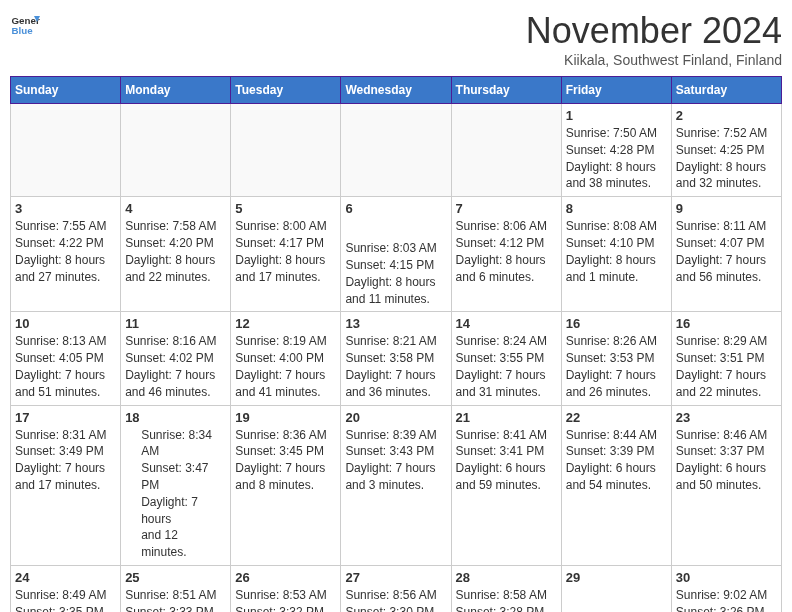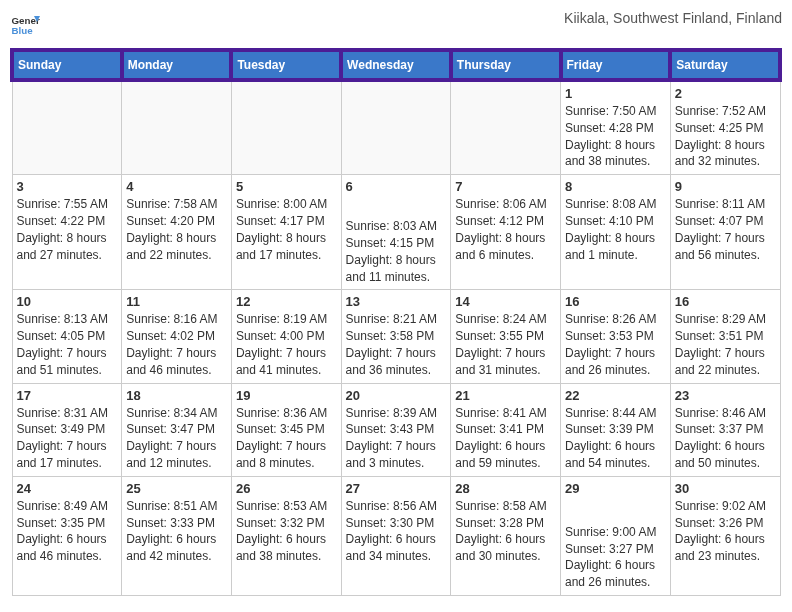--- a/index.html
+++ b/index.html
@@ -42,21 +42,21 @@
       border-collapse: collapse;
       table-layout: fixed;
     }
     th {
       background-color: #3a78c9;
       color: #fff;
       font-size: 12px;
       font-weight: bold;
       padding: 6px 4px;
       text-align: left;
-      border: 4px solid #4c1d95;
+      border: 1px solid #4c1d95;
     }
     td {
       border: 1px solid #ccc;
       vertical-align: top;
       padding: 4px;
       font-size: 10px;
       color: #333;
       height: 90px;
     }
     td.empty {
@@ -81,20 +81,21 @@
 
 <div class="header-area">
   <div class="logo">
     <svg class="logo-icon" viewBox="0 0 40 40">
       <text x="2" y="18" font-size="13" font-weight="bold" fill="#333">General</text>
       <text x="2" y="32" font-size="13" font-weight="bold" fill="#4a90d9">Blue</text>
       <polygon points="32,8 40,8 36,16" fill="#4a90d9"></polygon>
     </svg>
   </div>
   <div class="title-area">
+    <div class="month-title">November 2024</div>
     <div class="location-subtitle">Kiikala, Southwest Finland, Finland</div>
   </div>
 </div>
 
 <table>
   <thead>
     <tr id="weekday-header">
     <th>Sunday</th>
         <th>Monday</th>
         <th>Tuesday</th>
@@ -231,21 +232,21 @@
       <tr>
         <td class="day">
           <div class="day-number">17</div>
           <div class="day-info" style="white-space: pre-line;">Sunrise: 8:31 AM
 Sunset: 3:49 PM
 Daylight: 7 hours
 and 17 minutes.</div>
         </td>
         <td class="day">
           <div class="day-number">18</div>
-          <div class="day-info" style="white-space: pre-line;">Sunrise: 8:34 AM
+          <div class="day-info" style="white-space: pre-line; margin-left: 16px;">Sunrise: 8:34 AM
 Sunset: 3:47 PM
 Daylight: 7 hours
 and 12 minutes.</div>
         </td>
         <td class="day">
           <div class="day-number">19</div>
           <div class="day-info" style="white-space: pre-line;">Sunrise: 8:36 AM
 Sunset: 3:45 PM
 Daylight: 7 hours
 and 8 minutes.</div>

